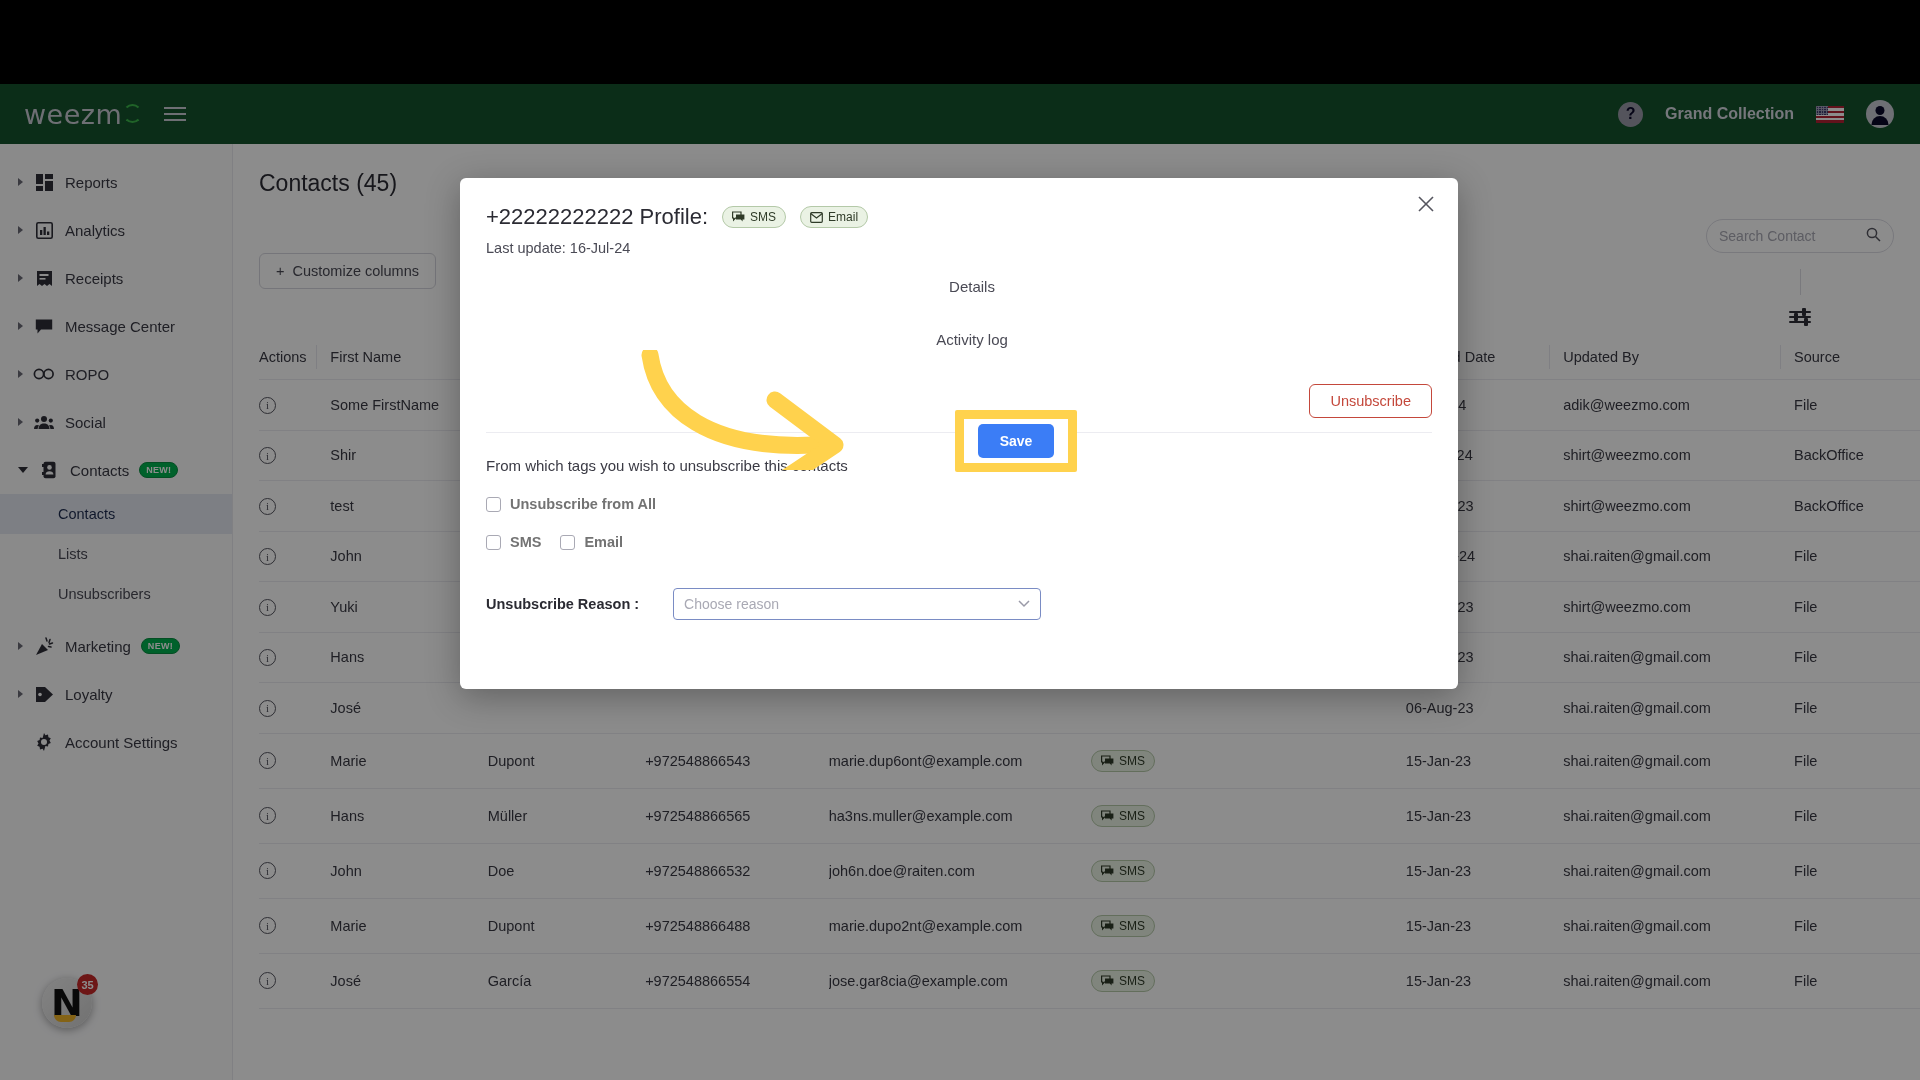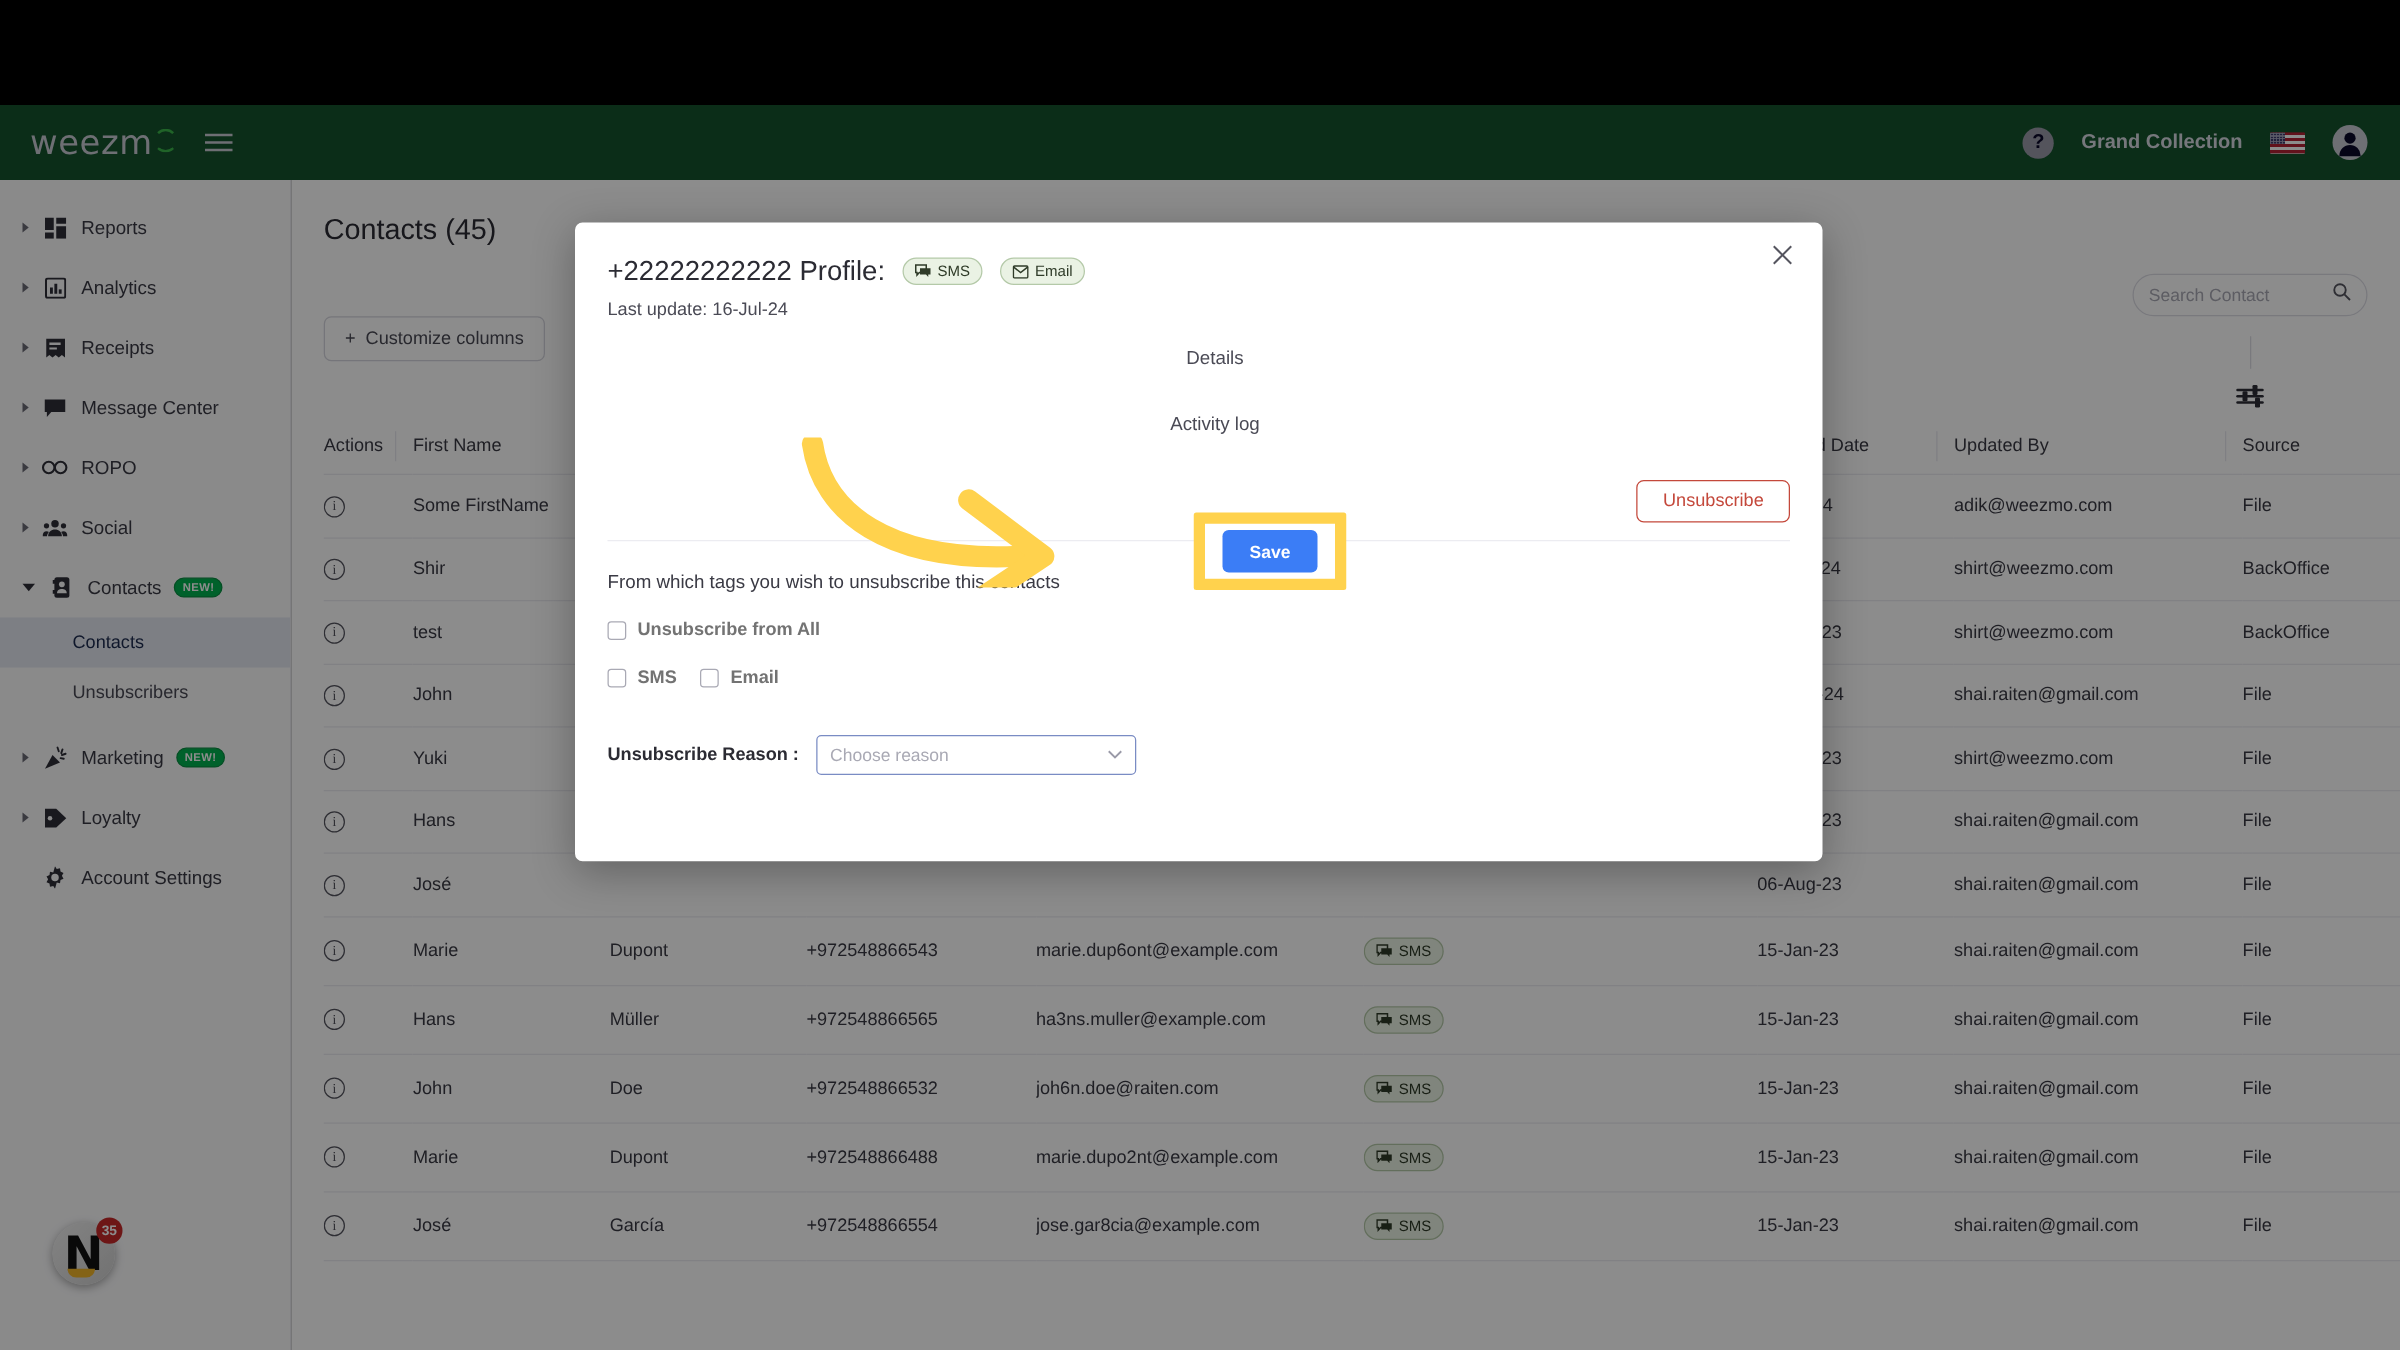--- a/index.html
+++ b/index.html
@@ -214,22 +214,22 @@
   .modal-q { font-size:15px; color:#3a3a44; margin: 24px 0 0 26px; }
   .chk-row { display:flex; align-items:center; gap: 9px; margin: 22px 0 0 26px; }
   .chk {
     width:15px;height:15px;border:1.4px solid #a9a9b4;border-radius:3px;background:#fff;
     cursor:pointer; flex:0 0 auto;
   }
   .chk-label { font-size:14.5px; color:#737373; font-weight:bold; }
   .reason-row { display:flex; align-items:center; margin: 38px 0 0 26px; gap: 14px; }
   .reason-label { font-size:14.5px; color:#2b2b33; font-weight:bold; }
   .select-wrap {
-    width: 256px; height: 32px; border:1px solid #7a8cc4; border-radius:4px;
-    display:flex; align-items:center; padding: 0 10px; background:#fff; cursor:pointer;
+    width: 368px; height: 32px; border:1px solid #7a8cc4; border-radius:4px;
+    display:flex; align-items:center; padding: 0 10px; background:#fff; cursor:pointer;margin-left:20px;
   }
   .select-wrap .ph { font-size:14px; color:#a9a9b4; }
   .select-wrap .chev { margin-left:auto; color:#9a9aa8; font-size:12px; }
   .btn-save {
     background:#3b7df6; color:#fff; border:0; border-radius:5px;
     padding: 9px 22px; font-size:14px; font-weight:bold; cursor:pointer;
   }
   .save-highlight {
     position:absolute; left: 955px; top: 410px; width: 122px; height: 62px;
     background:#ffd24d; padding: 9px; z-index: 75; border-radius:2px;
@@ -352,20 +352,23 @@
           <rect x="0" y="3" width="2" height="3" fill="#2f2f38"></rect>
           <rect x="0" y="11" width="2" height="3" fill="#2f2f38"></rect>
         </svg>
     </span>
     <span class="nav-label">Contacts</span>
     <span class="badge-new">NEW!</span>
   </div>
 
   <div class="subnav-item active">
     <span>Contacts</span>
+  </div>
+  <div class="subnav-item">
+    <span>Lists</span>
   </div>
   <div class="subnav-item">
     <span>Unsubscribers</span>
   </div>
 
   <div class="nav-item" style="margin-top:8px">
     <span class="caret"></span>
     <span class="nav-icon">
       <svg width="19" height="19" viewBox="0 0 19 19">
           <path d="M1 18 L7 7 L13 13 Z" fill="#2f2f38"></path>

